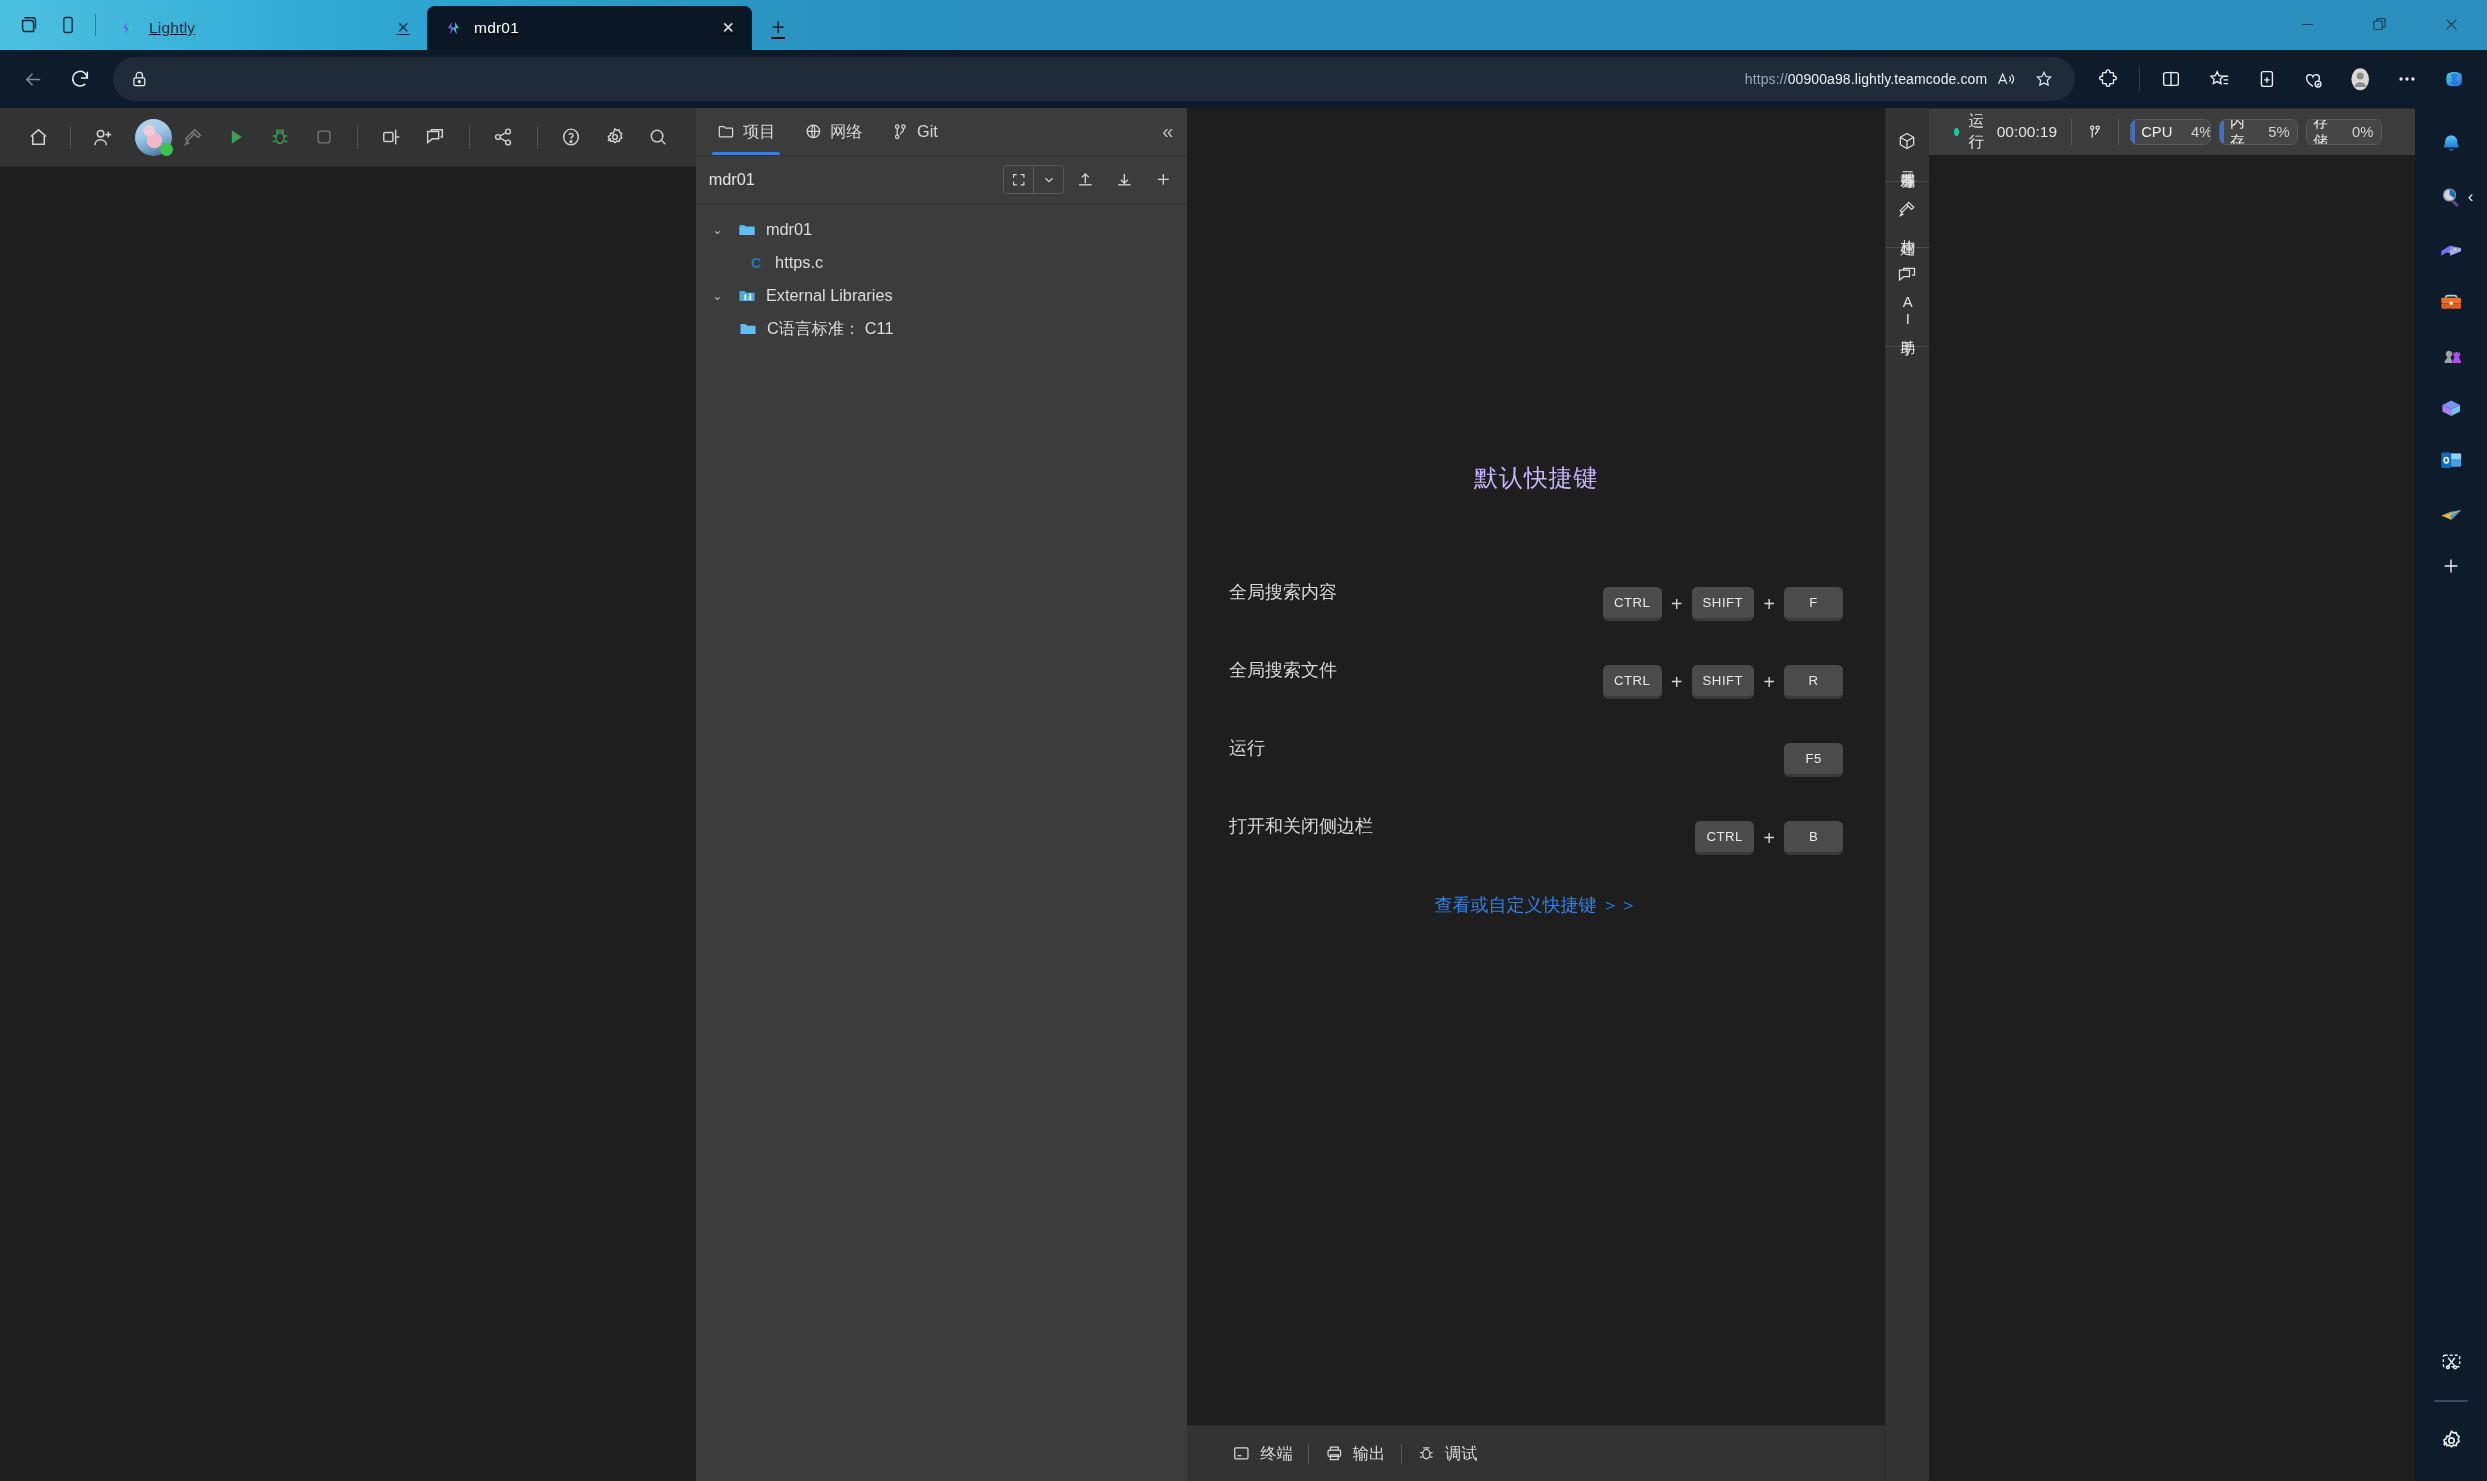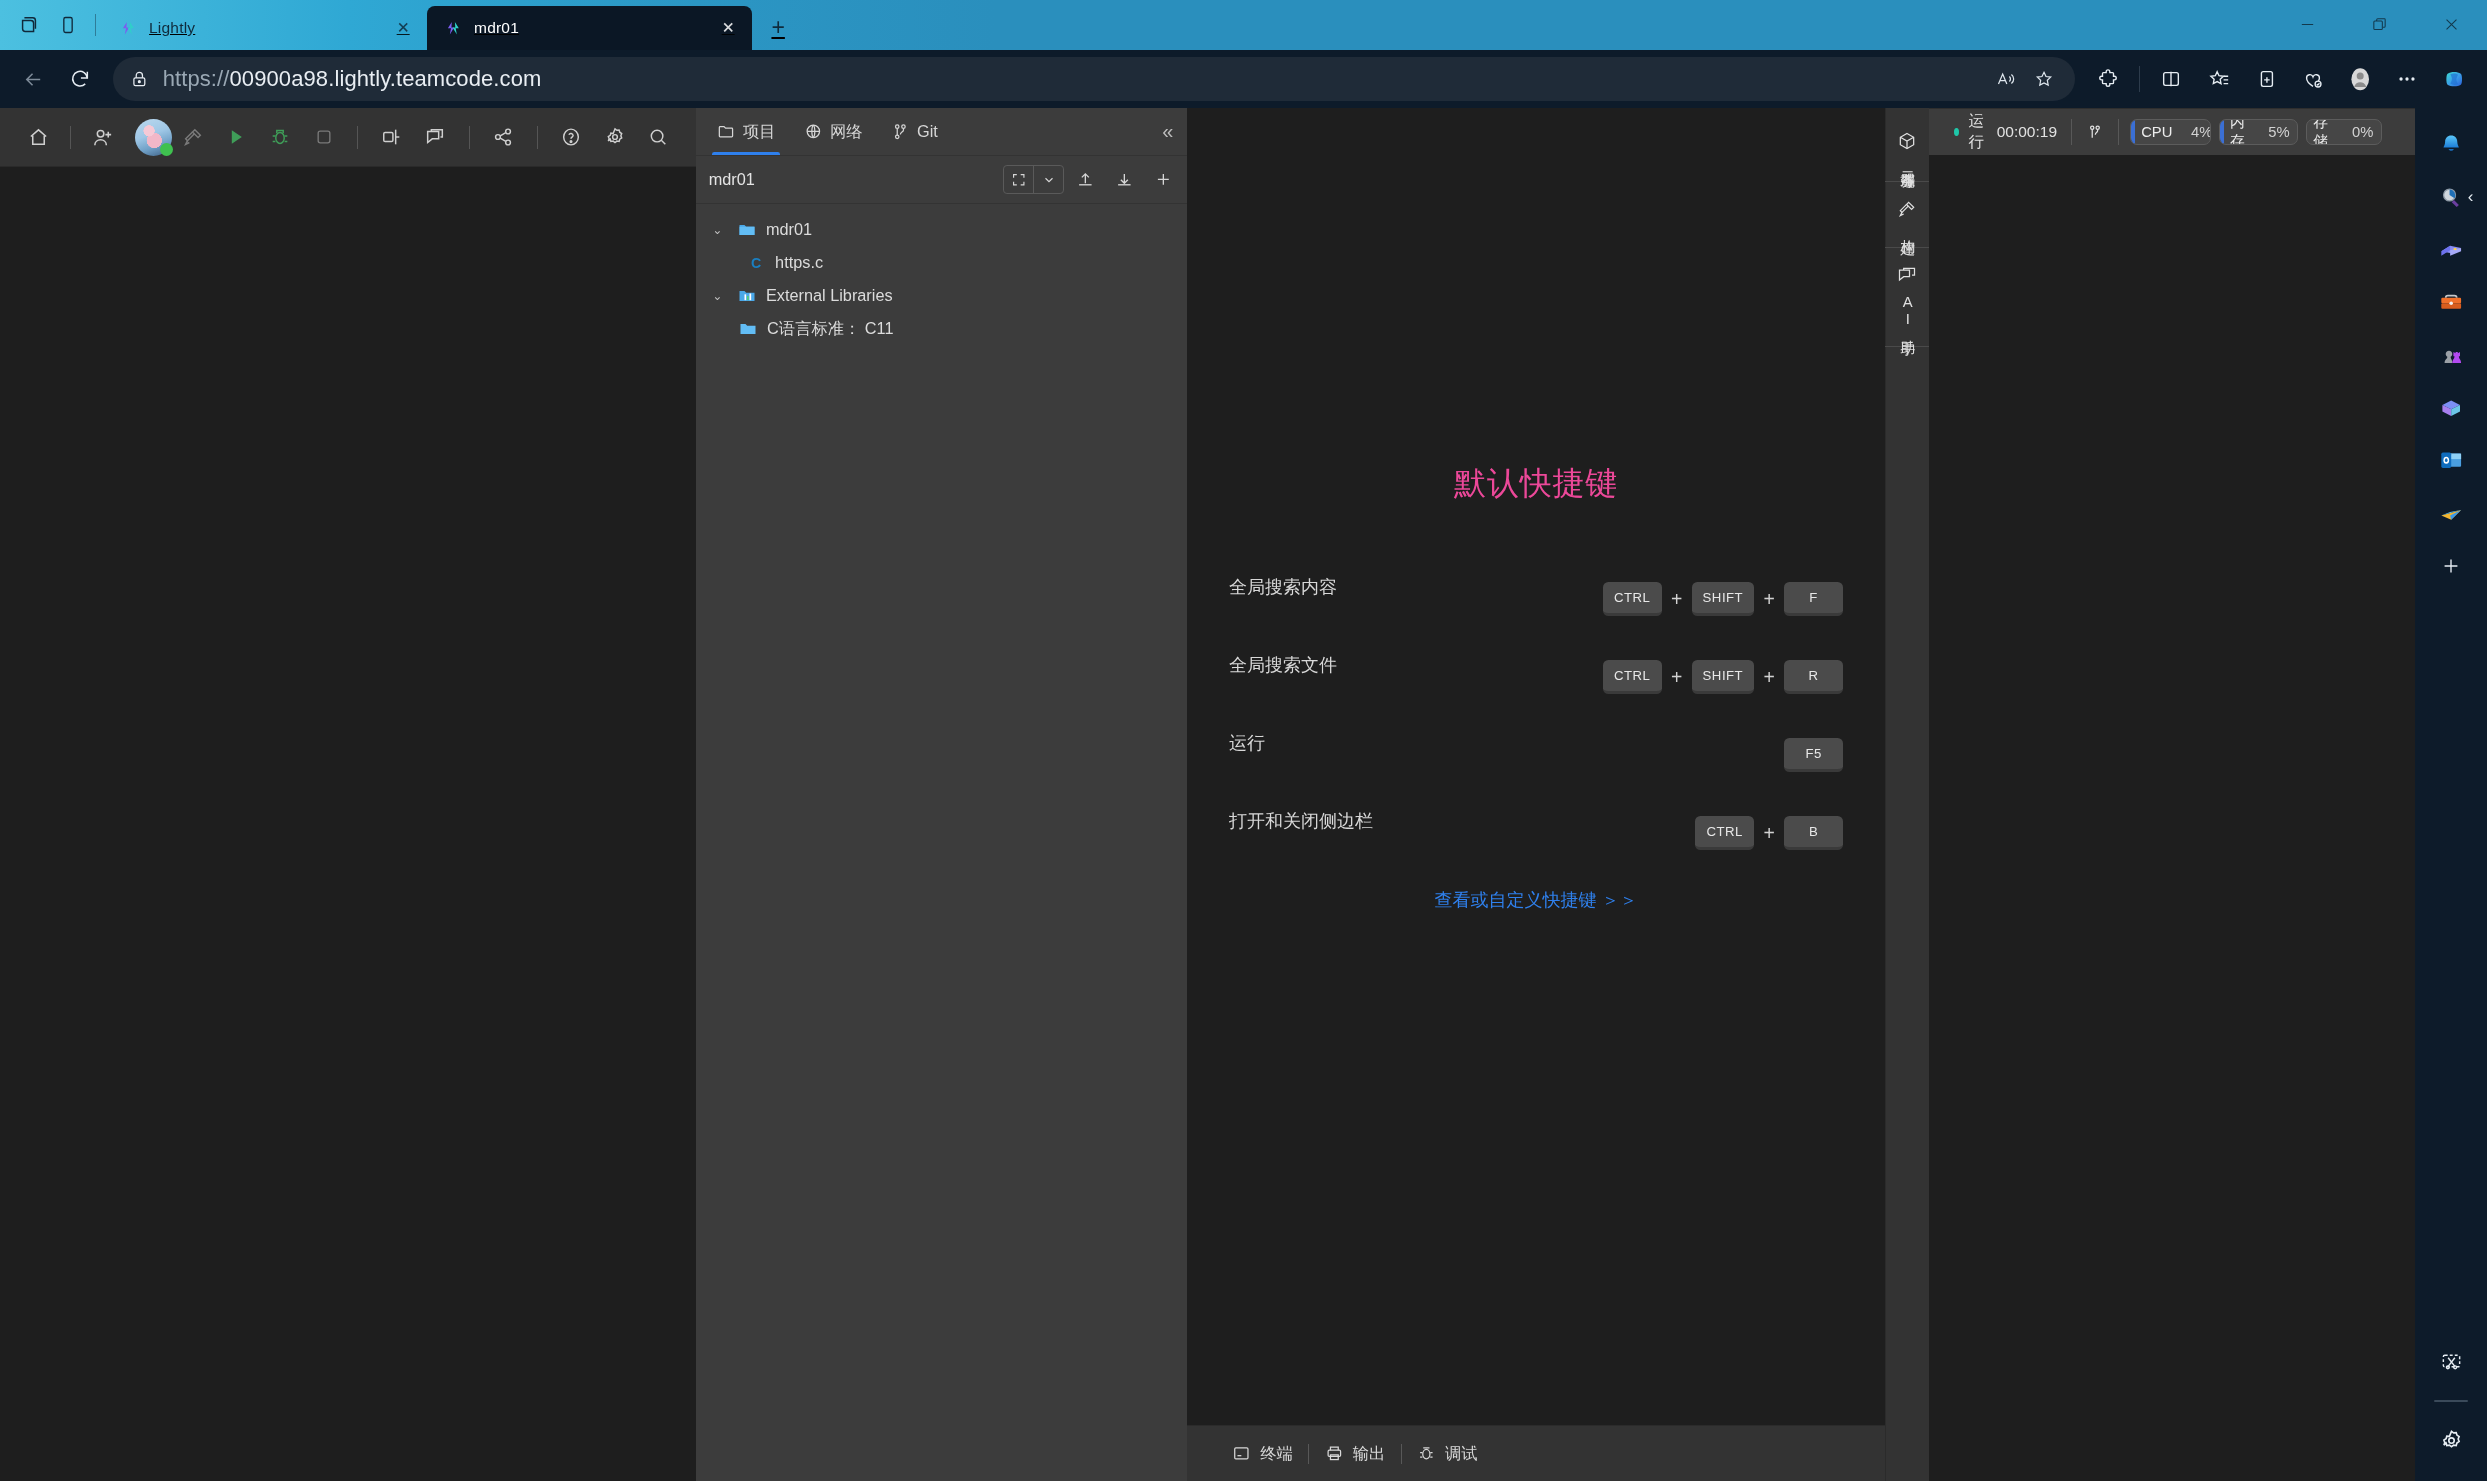--- a/index.html
+++ b/index.html
@@ -62,22 +62,22 @@
   .tlb-btn {
     width: 44px; height: 44px; border-radius: 6.2px; display: flex;
     align-items: center; justify-content: center; color: #e6edf3; flex: 0 0 auto;
   }
   .tlb-btn.dim { color: #7d8b99; }
   .omnibox {
     flex: 1; height: 44px; margin: 0 7.8px; background: #1f2b38; border-radius: 22px;
     display: flex; align-items: center; padding: 0 12.4px 0 17px; min-width: 0;
   }
   .omni-url {
-    flex: 1; font-size: 22px; color: #e9eef3; white-space: nowrap; overflow: hidden;
-    text-overflow: ellipsis; padding-left: 14px; letter-spacing: 0.1px;
+    flex: 1; font-size: 14px; color: #e9eef3; white-space: nowrap; overflow: hidden;
+    text-overflow: ellipsis; padding-left: 14px; letter-spacing: 0.1px; text-align: right;
   }
   .omni-url .scheme { color: #9aa8b4; }
   .omni-right { display: flex; align-items: center; gap: 1.6px; }
   .omni-ibtn { width: 37px; height: 37px; display:flex; align-items:center; justify-content:center; color:#dfe7ee; border-radius:4.7px;}
   .tlb-sep { width:0.8px; height:26.4px; background:#2d3c4c; margin:0 6.2px; }
 
   .content-row { flex: 1; display: flex; min-height: 0; }
   .page-area { flex: 1; min-width: 0; display: flex; flex-direction: column; background: #1e1e1e; }
 
   
@@ -164,21 +164,21 @@
   }
   .tw-chev { width: 20px; display: flex; align-items: center; justify-content: center; color: #c8c8c8; font-size: 11.7px; }
   .tw-icon { width: 23px; display: flex; align-items: center; justify-content: center; }
 
   
   .editor-col { flex: 1; display: flex; flex-direction: column; min-width: 0; }
   .welcome {
     flex: 1; background: #1e1e1e; display: flex; flex-direction: column;
     align-items: center; justify-content: flex-start; padding-top: 354px;
   }
-  .welcome-title { font-size: 32px; color: #ec4899; margin-bottom: 42px; letter-spacing: 0.8px; }
+  .welcome-title { font-size: 24px; color: #c4b5fd; margin-bottom: 59px; letter-spacing: 0.8px; }
   .sc-table { display: flex; flex-direction: column; gap: 0; }
   .sc-row { display: flex; align-items: center; height: 78px; }
   .sc-label { width: 307px; font-size: 18px; color: #d8d8d8; }
   .sc-keys { width: 307px; display: flex; align-items: center; justify-content: flex-end; gap: 9.3px; margin-top: 24px; }
   .keycap {
     min-width: 59px; height: 34px; padding: 0 11px; background: #4b4b4b;
     border-bottom: 3.9px solid #3a3a3a; border-radius: 5.4px;
     display: flex; align-items: center; justify-content: center;
     color: #e8e8e8; font-size: 13.2px; letter-spacing: 0.5px;
     font-family: "Liberation Sans", sans-serif;

